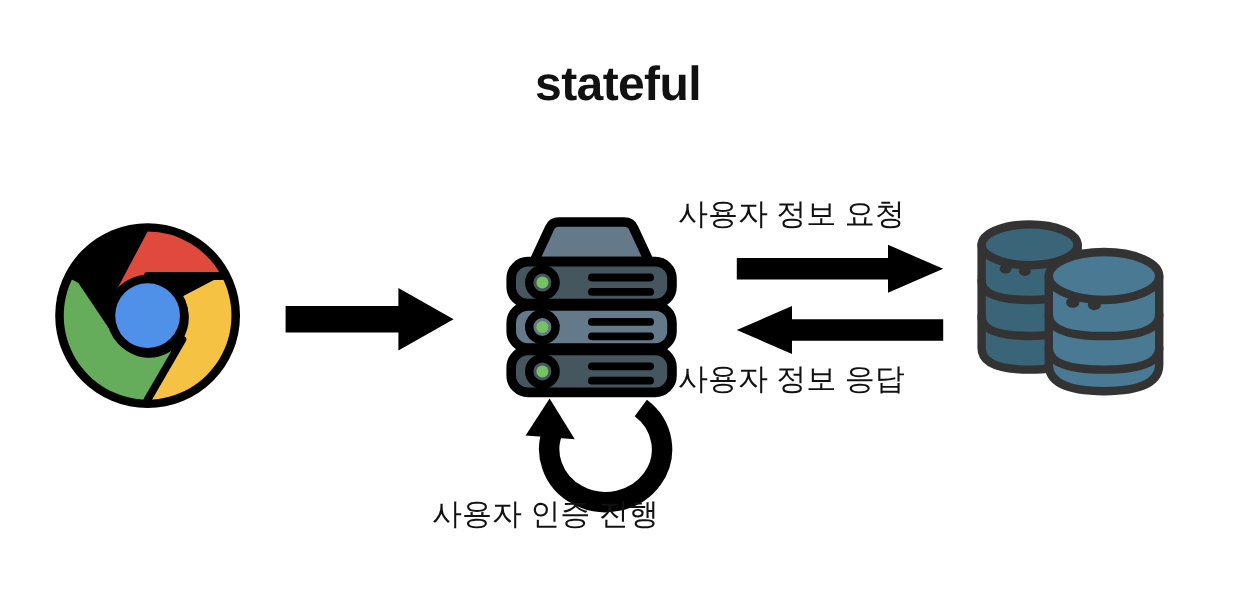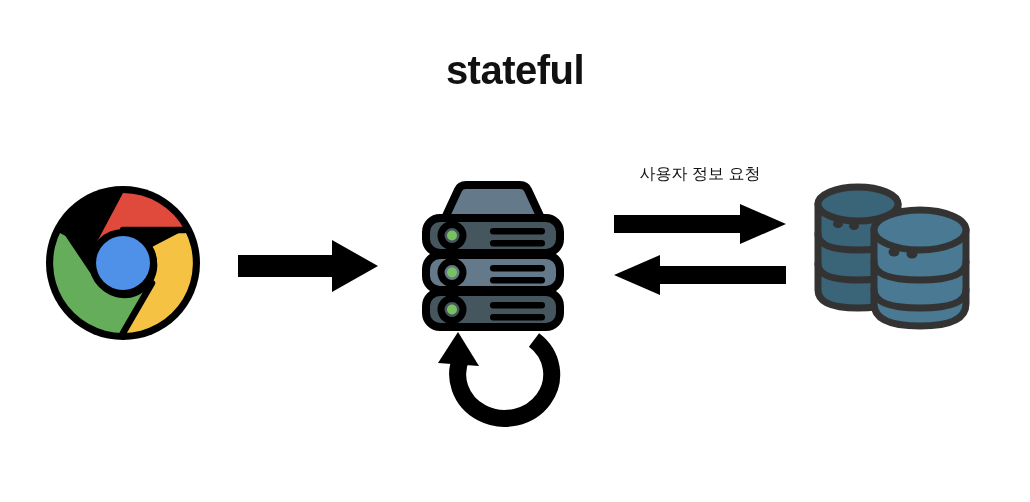--- a/index.html
+++ b/index.html
@@ -34,24 +34,24 @@
     font-weight: bold;
     letter-spacing: -0.5px;
     color: #111111;
     line-height: 1.1;
     white-space: pre;
   }
 
   
   .edge-label {
     position: absolute;
-    font-size: 16px;
+    font-size: 25px;
     font-weight: normal;
     color: #111111;
-    text-align: center;
+    text-align: left;
     line-height: 1.35;
     white-space: pre;
   }
 
   #label-auth-request {
     left: 155px;
     top: 158px;
     width: 270px;
   }
   #label-auth-request .line2 {
@@ -203,15 +203,17 @@
                A47 44 0 1 1 30 24" fill="none" stroke="#000000" stroke-width="17" stroke-linecap="butt"></path>
       <path d="M26 0 L47 34 L6 31 Z" fill="#000000"></path>
     </svg>
   </div>
 
   <div class="edge-label" id="label-auth-request">
   </div>
 
   <div class="edge-label" id="label-db-request">사용자 정보 요청</div>
 
-
+  <div class="edge-label" id="label-db-response">사용자 정보 응답</div>
+
+  <div class="edge-label" id="label-auth-progress">사용자 인증 진행</div>
 
 </div>
 
 </body></html>

